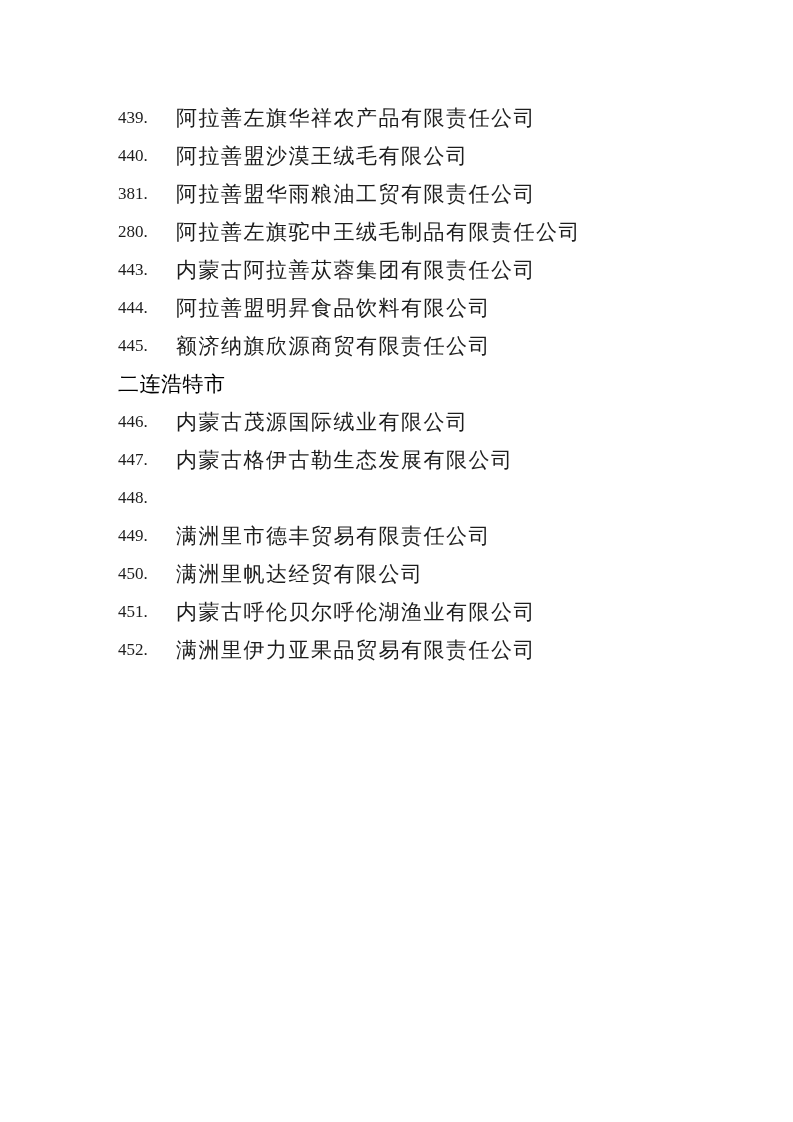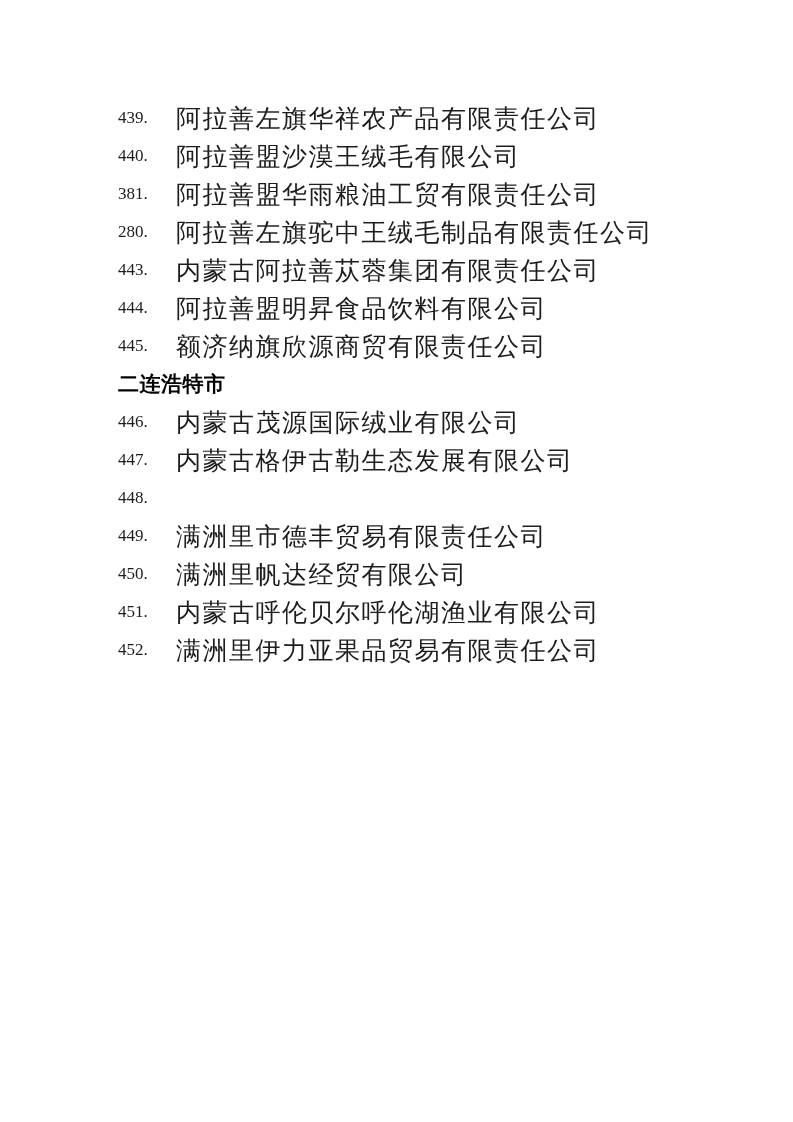--- a/index.html
+++ b/index.html
@@ -29,27 +29,27 @@
   .num {
     display: inline-block;
     width: 58px;
     flex: 0 0 58px;
     font-family: "Liberation Serif", "DejaVu Serif", serif;
     font-size: 17px;
     color: #1d1d1d;
   }
   .name {
     font-family: "Liberation Serif", "DejaVu Serif", serif;
-    font-size: 25px;
+    font-size: 21px;
     letter-spacing: 1.5px;
     color: #1d1d1d;
   }
   .header {
     font-family: "Liberation Sans", "DejaVu Sans", sans-serif;
-    font-weight: bold;
+    font-weight: normal;
     font-size: 21px;
     letter-spacing: 0.5px;
     color: #000000;
   }
 </style>
 </head>
 <body>
 
 <div class="page">
   <div class="content">

